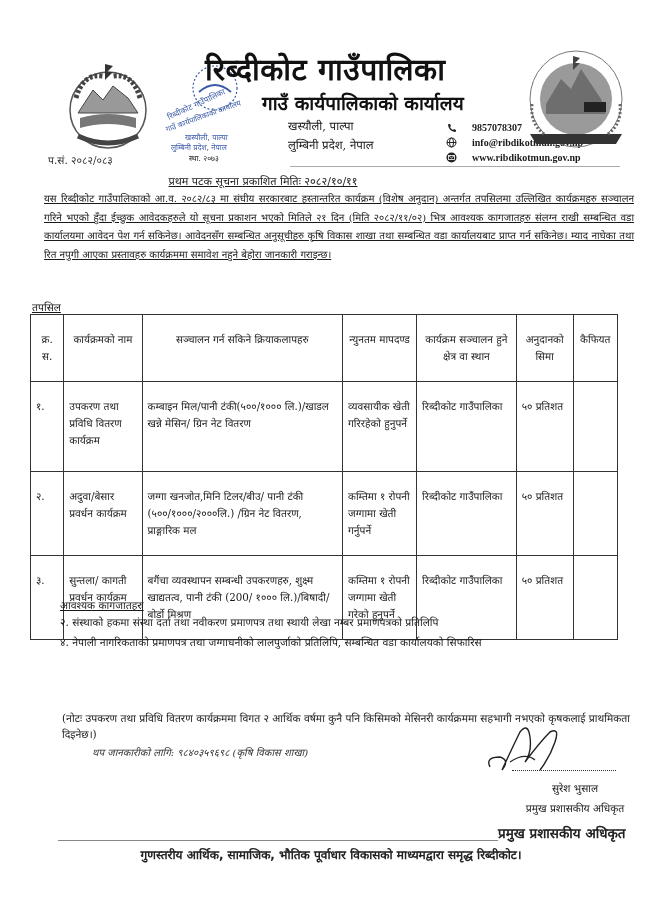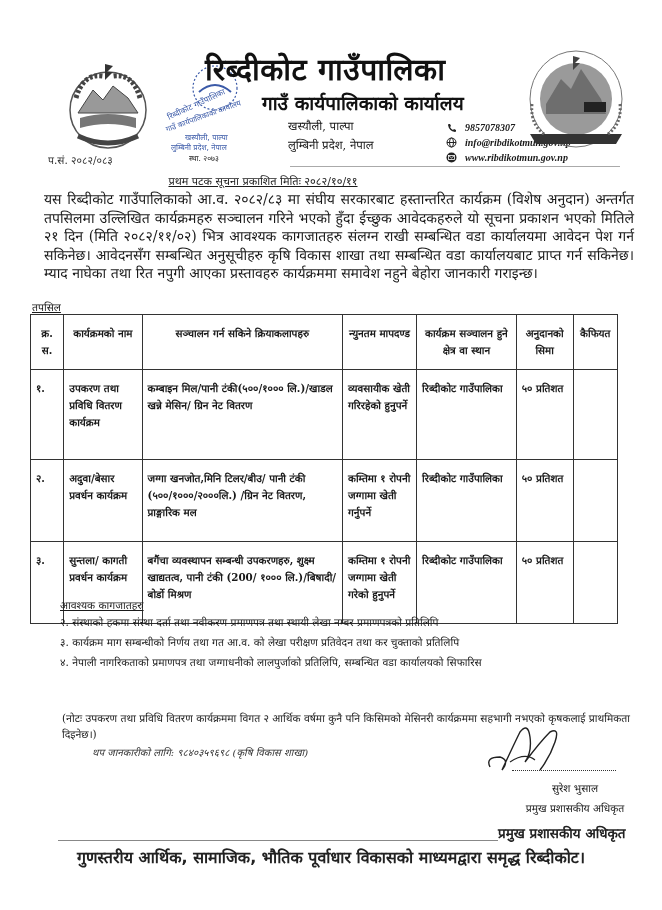--- a/index.html
+++ b/index.html
@@ -8,41 +8,41 @@
     font-family: "DejaVu Sans", sans-serif; color: #1a1a1a;
   }
   .abs { position: absolute; }
   .emblem { left: 58px; top: 58px; width: 100px; height: 100px; }
   .right-logo { left: 516px; top: 44px; width: 120px; height: 110px; }
   .stamp { left: 163px; top: 58px; width: 88px; height: 110px; }
   .org-title { left: 205px; top: 48px; font-size: 30px; font-weight: bold; color: #111; letter-spacing: 0.5px; }
   .org-sub { left: 262px; top: 90px; font-size: 19px; font-weight: bold; color: #111; }
   .addr { left: 288px; top: 117px; font-size: 11.5px; line-height: 19px; font-family: "DejaVu Serif", serif; }
   .contact { left: 446px; top: 120px; font-size: 10px; line-height: 15px; font-family: "Liberation Serif", serif; font-weight: bold; }
-  .contact .row { display: flex; align-items: center; gap: 8px; font-style: italic; }
+  .contact .row { display: flex; align-items: center; gap: 15px; }
   .contact .ic { width: 11px; height: 11px; display: inline-flex; align-items: center; justify-content: center; }
   .ref { left: 48px; top: 153px; font-size: 10.5px; color: #333; font-family: "DejaVu Serif", serif; }
   .hdr-line { left: 290px; top: 166px; width: 330px; height: 1px; background: #aaa; }
   .pub-date { left: 0; width: 526px; top: 173px; text-align: center; font-size: 11px; text-decoration: underline; font-family: "DejaVu Serif", serif; }
-  .body-para { left: 44px; top: 190px; width: 590px; font-size: 14px; line-height: 18.5px; text-align: justify; font-family: "DejaVu Serif", serif; }
+  .body-para { left: 44px; top: 190px; width: 590px; font-size: 10px; line-height: 18.5px; text-align: justify; font-family: "DejaVu Serif", serif; text-decoration: underline; }
   .tapsil { left: 32px; top: 300px; font-size: 10.5px; text-decoration: underline; font-family: "DejaVu Serif", serif; }
   table.prog { position: absolute; left: 30px; top: 314px; width: 588px; border-collapse: collapse; font-size: 10.3px; line-height: 17px; font-family: "DejaVu Serif", serif; }
-  table.prog th, table.prog td { border: 1px solid #333; vertical-align: top; padding: 10px 5px; font-weight: bold; }
+  table.prog th, table.prog td { border: 1px solid #333; vertical-align: top; padding: 16px 5px; font-weight: normal; }
   table.prog th { text-align: center; }
   .c1 { width: 20px; } .c2 { width: 62px; } .c3 { width: 176px; } .c4 { width: 58px; } .c5 { width: 82px; } .c6 { width: 42px; } .c7 { width: 22px; }
   .docs { left: 60px; top: 598px; width: 580px; font-size: 10.5px; line-height: 20px; font-family: "DejaVu Serif", serif; }
   .docs .title { text-decoration: underline; line-height: 14px; }
   .note { left: 62px; top: 710px; width: 568px; font-size: 10.5px; line-height: 16px; text-align: justify; font-family: "DejaVu Serif", serif; }
   .contact-more { left: 62px; top: 745px; font-size: 10px; font-style: italic; font-family: "DejaVu Serif", serif; color: #333; margin-left: 30px; }
   .sig { left: 480px; top: 722px; width: 120px; height: 60px; }
   .sig-dots { left: 512px; top: 770px; width: 104px; border-bottom: 1px dotted #333; }
   .signer { left: 520px; top: 778px; font-size: 10.5px; font-family: "DejaVu Serif", serif; line-height: 20px; text-align: center; width: 110px; }
   .stamp-title { left: 498px; top: 824px; font-size: 13.5px; font-weight: bold; color: #222; }
   .footer-line { left: 58px; top: 840px; width: 440px; height: 1px; background: #888; }
-  .footer { left: 0; width: 662px; top: 846px; text-align: center; font-size: 16px; font-weight: bold; color: #222; }
+  .footer { left: 0; width: 662px; top: 846px; text-align: center; font-size: 12px; font-weight: bold; color: #222; }
 </style>
 </head>
 <body>
 
 <div class="abs emblem">
   <svg width="100" height="100" viewBox="0 0 100 100">
     <circle cx="50" cy="52" r="38" fill="none" stroke="#555" stroke-width="1.5"></circle>
     <path d="M18 40 Q25 15 45 18" fill="none" stroke="#444" stroke-width="5" stroke-dasharray="3 2"></path>
     <path d="M82 40 Q75 15 55 18" fill="none" stroke="#444" stroke-width="5" stroke-dasharray="3 2"></path>
     <path d="M47 6 L47 22 L55 14 L49 14 L55 8 Z" fill="#333"></path>
@@ -163,21 +163,20 @@
       <td>रिब्दीकोट गाउँपालिका</td>
       <td>५० प्रतिशत</td>
       <td></td>
     </tr>
   </tbody>
 </table>
 
 <div class="abs docs">
   <div class="title">आवश्यक कागजातहरु</div>
   <div>२. संस्थाको हकमा संस्था दर्ता तथा नवीकरण प्रमाणपत्र तथा स्थायी लेखा नम्बर प्रमाणपत्रको प्रतिलिपि</div>
-  <div>३. कार्यक्रम माग सम्बन्धीको निर्णय तथा गत आ.व. को लेखा परीक्षण प्रतिवेदन तथा कर चुक्ताको प्रतिलिपि</div>
   <div>४. नेपाली नागरिकताको प्रमाणपत्र तथा जग्गाधनीको लालपुर्जाको प्रतिलिपि, सम्बन्धित वडा कार्यालयको सिफारिस</div>
 </div>
 
 <div class="abs note">(नोटः उपकरण तथा प्रविधि वितरण कार्यक्रममा विगत २ आर्थिक वर्षमा कुनै पनि किसिमको मेसिनरी कार्यक्रममा सहभागी नभएको कृषकलाई प्राथमिकता दिइनेछ।)</div>
 <div class="abs contact-more">थप जानकारीको लागि: ९८४०३५९६९८ (कृषि विकास शाखा)</div>
 
 <div class="abs sig">
   <svg width="120" height="60" viewBox="0 0 120 60">
     <path d="M10 45 Q5 35 20 35 Q30 38 22 48 Q35 20 40 10 Q48 0 50 15 Q52 30 45 40 Q60 20 70 10 Q80 5 75 20 Q70 35 60 48" fill="none" stroke="#222" stroke-width="1.4"></path>
     <path d="M30 40 Q45 30 55 38" fill="none" stroke="#222" stroke-width="1.2"></path>

